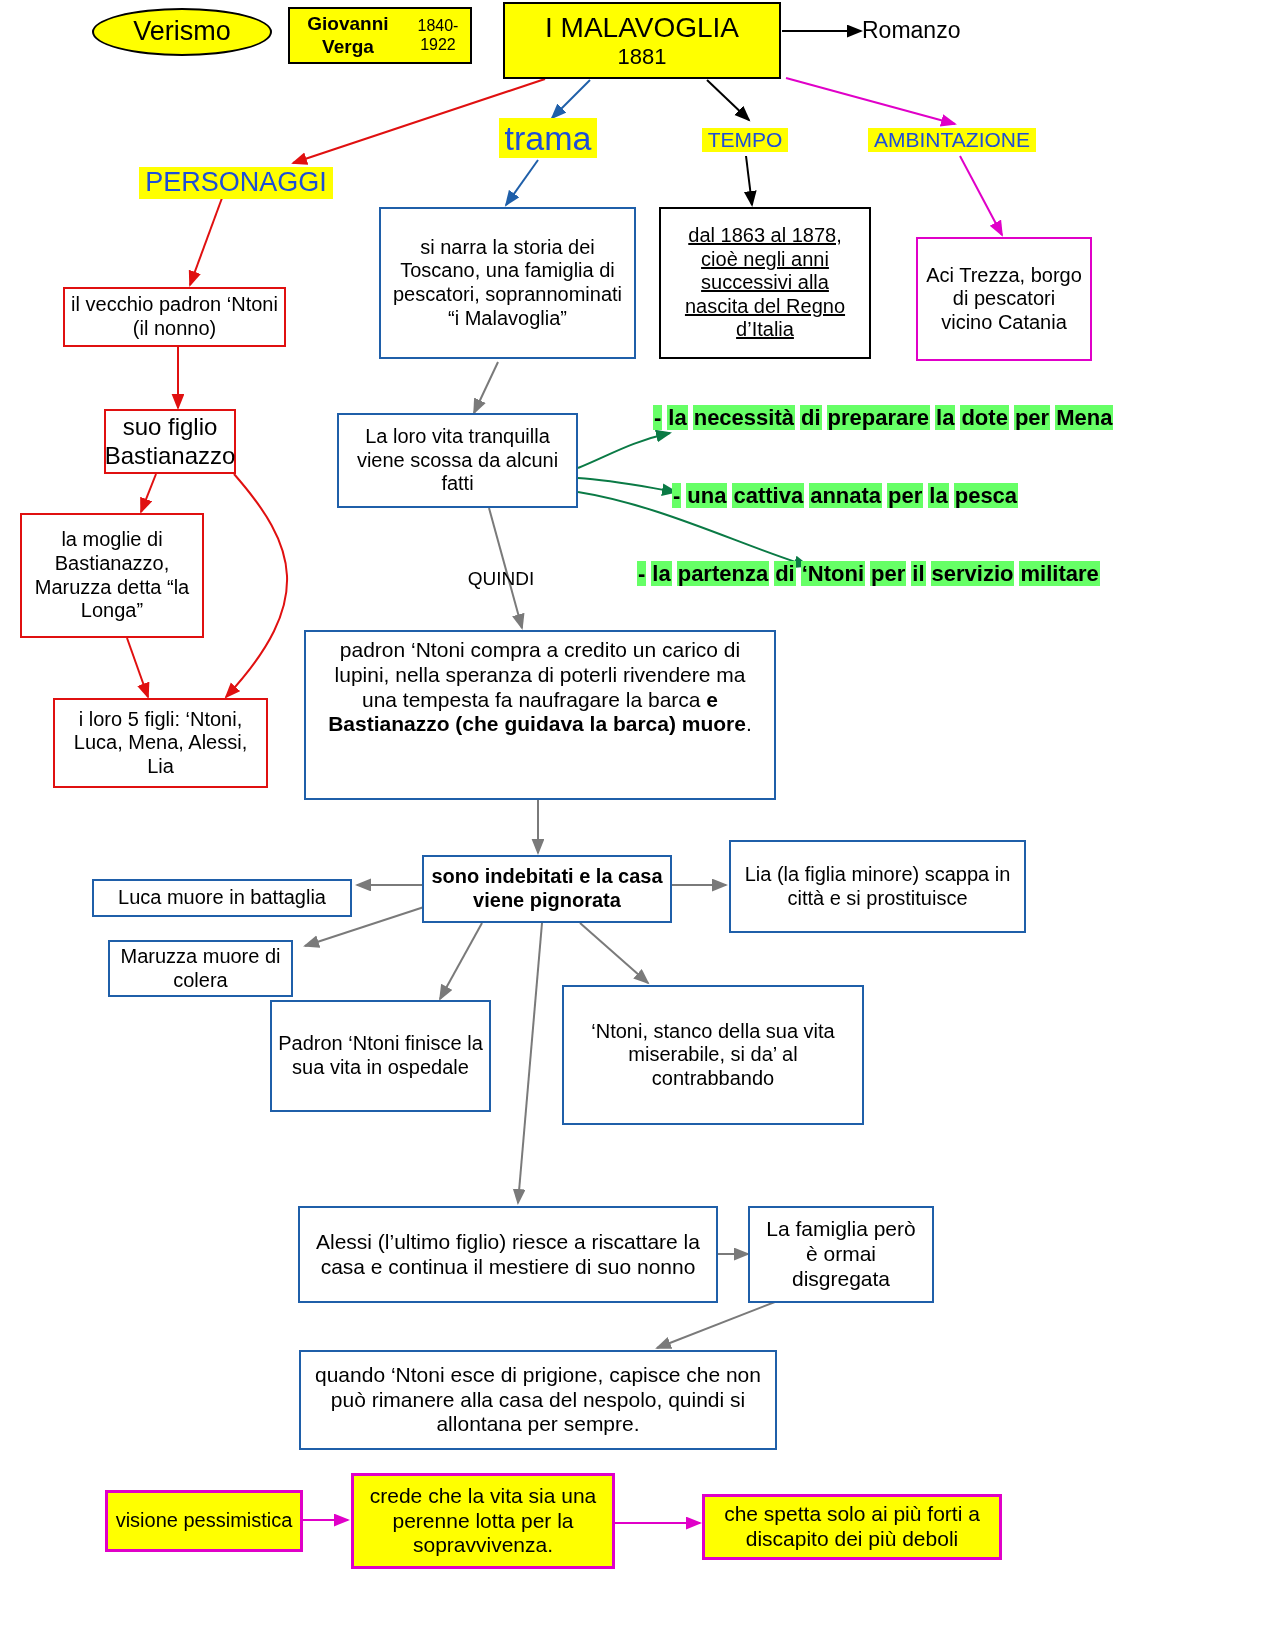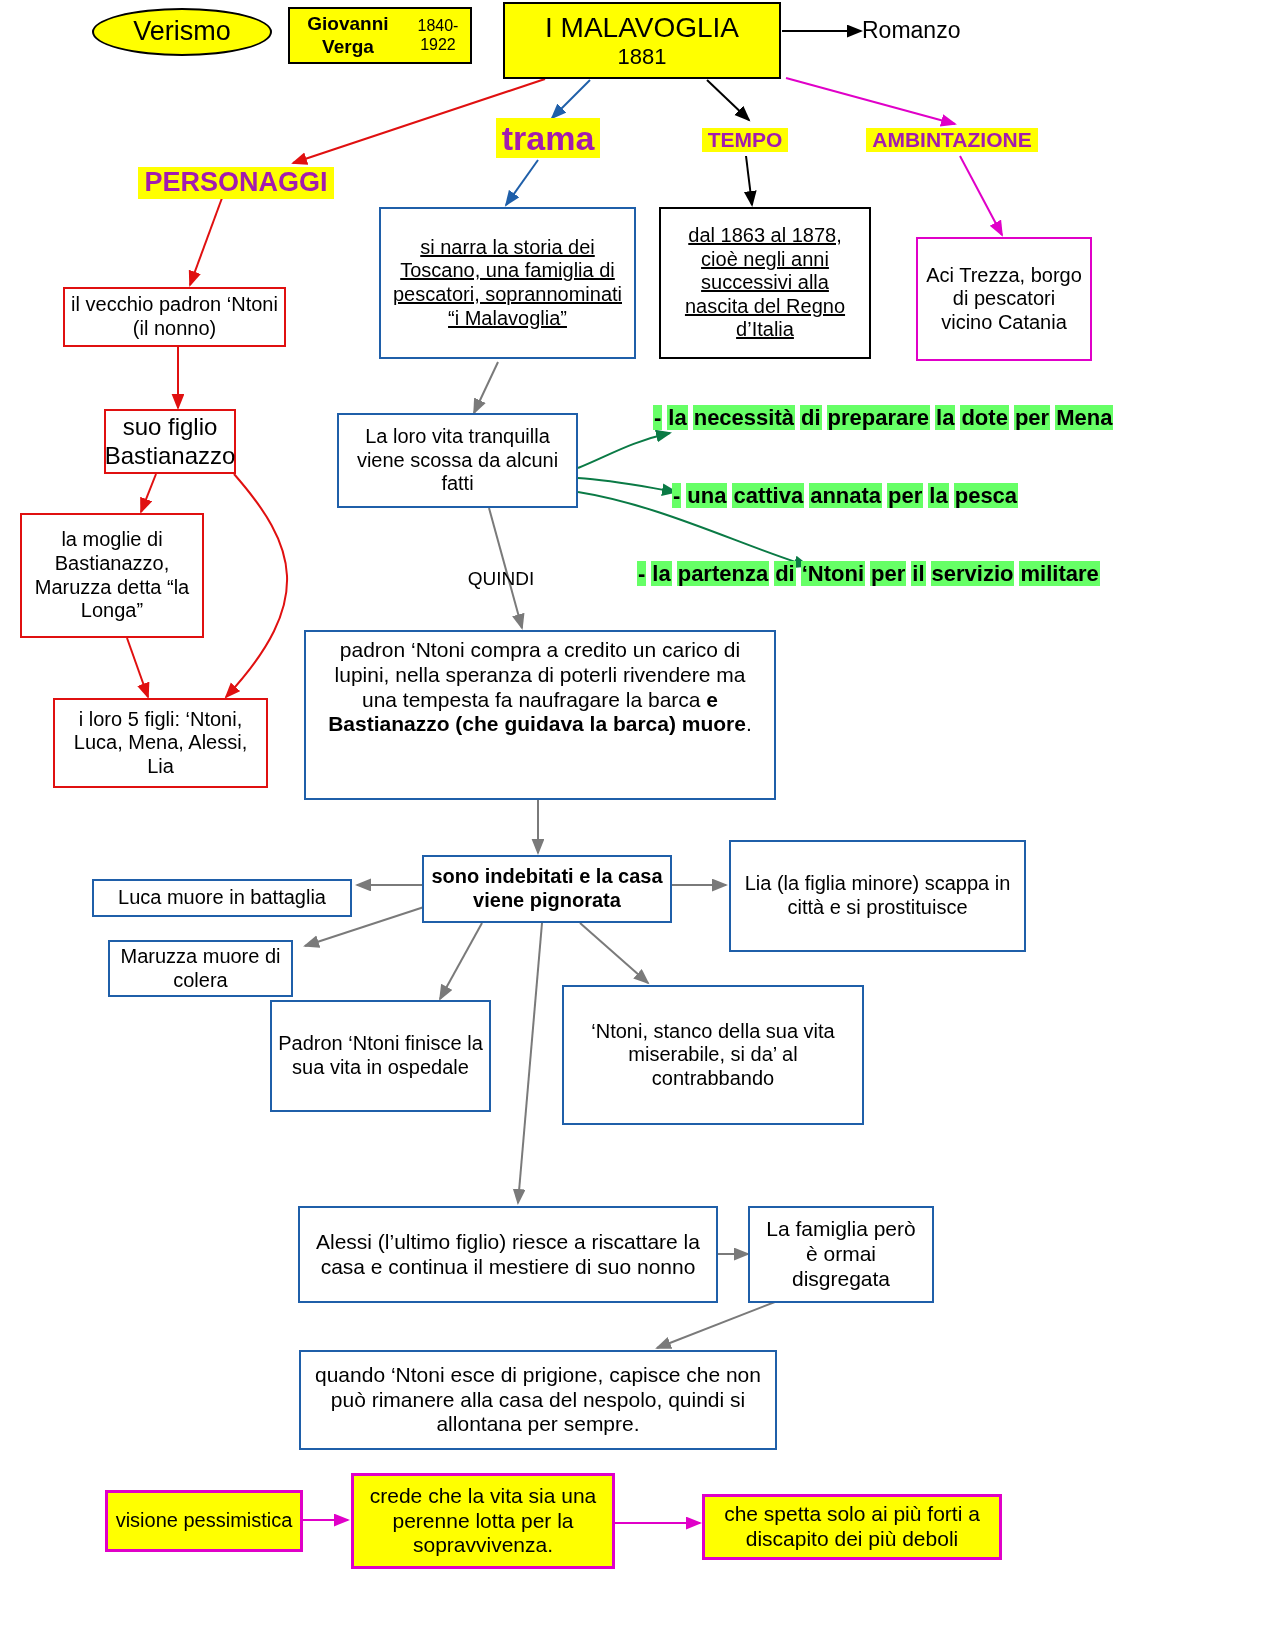--- a/index.html
+++ b/index.html
@@ -26,22 +26,22 @@
     display:flex;
     align-items:center;
     justify-content:center;
     text-align:center;
     line-height:1.18;
     color:#000000;
   }
   
   .hl-yellow{
     background:#ffff00;
-    font-weight:bold;
-    color:#a21caf;
+    font-weight:normal;
+    color:#1d4ed8;
     padding:0 6px;
   }
   
   .box-yellow-black{
     background:#ffff00;
     border:2px solid #000000;
   }
   
   .box-yellow-magenta{
     background:#ffff00;
@@ -205,21 +205,21 @@
   </div>
 
   <div class="node plain" style="left:692px;top:126px;width:106px;height:28px;font-size:21px;">
     <span class="hl-yellow">TEMPO</span>
   </div>
 
   <div class="node plain" style="left:860px;top:126px;width:184px;height:28px;font-size:21px;">
     <span class="hl-yellow">AMBINTAZIONE</span>
   </div>
 
-  <div class="node box-blue" style="left:379px;top:207px;width:257px;height:152px;padding:6px 8px;font-size:20px;text-decoration:underline;">
+  <div class="node box-blue" style="left:379px;top:207px;width:257px;height:152px;padding:6px 8px;font-size:20px;">
     <span>si narra la storia dei Toscano, una famiglia di pescatori, soprannominati “i Malavoglia”</span>
   </div>
 
   <div class="node box-black" style="left:659px;top:207px;width:212px;height:152px;padding:6px 8px;font-size:20px;">
     <span>dal 1863 al 1878, cioè negli anni successivi alla nascita del Regno d’Italia</span>
   </div>
 
   <div class="node box-magenta" style="left:916px;top:237px;width:176px;height:124px;padding:0 8px;font-size:20px;">
     <span>Aci Trezza, borgo di pescatori vicino Catania</span>
   </div>
@@ -269,21 +269,21 @@
   </div>
 
   <div class="node box-blue" style="left:270px;top:1000px;width:221px;height:112px;padding:3px 6px;font-size:20px;">
     <span>Padron ‘Ntoni finisce la sua vita in ospedale</span>
   </div>
 
   <div class="node box-blue" style="left:562px;top:985px;width:302px;height:140px;padding:3px 8px;font-size:20px;">
     <span>‘Ntoni, stanco della sua vita miserabile, si da’ al contrabbando</span>
   </div>
 
-  <div class="node box-blue" style="left:729px;top:840px;width:297px;height:112px;padding:11px 8px;font-size:20px;">
+  <div class="node box-blue" style="left:729px;top:840px;width:297px;height:93px;padding:11px 8px;font-size:20px;">
     <span>Lia (la figlia minore) scappa in città e si prostituisce</span>
   </div>
 
   <div class="node box-blue" style="left:298px;top:1206px;width:420px;height:97px;padding:3px 8px;font-size:21px;">
     <span>Alessi (l’ultimo figlio) riesce a riscattare la casa e continua il mestiere di suo nonno</span>
   </div>
 
   <div class="node box-blue" style="left:748px;top:1206px;width:186px;height:97px;padding:3px 8px;font-size:21px;">
     <span>La famiglia però è ormai disgregata</span>
   </div>

